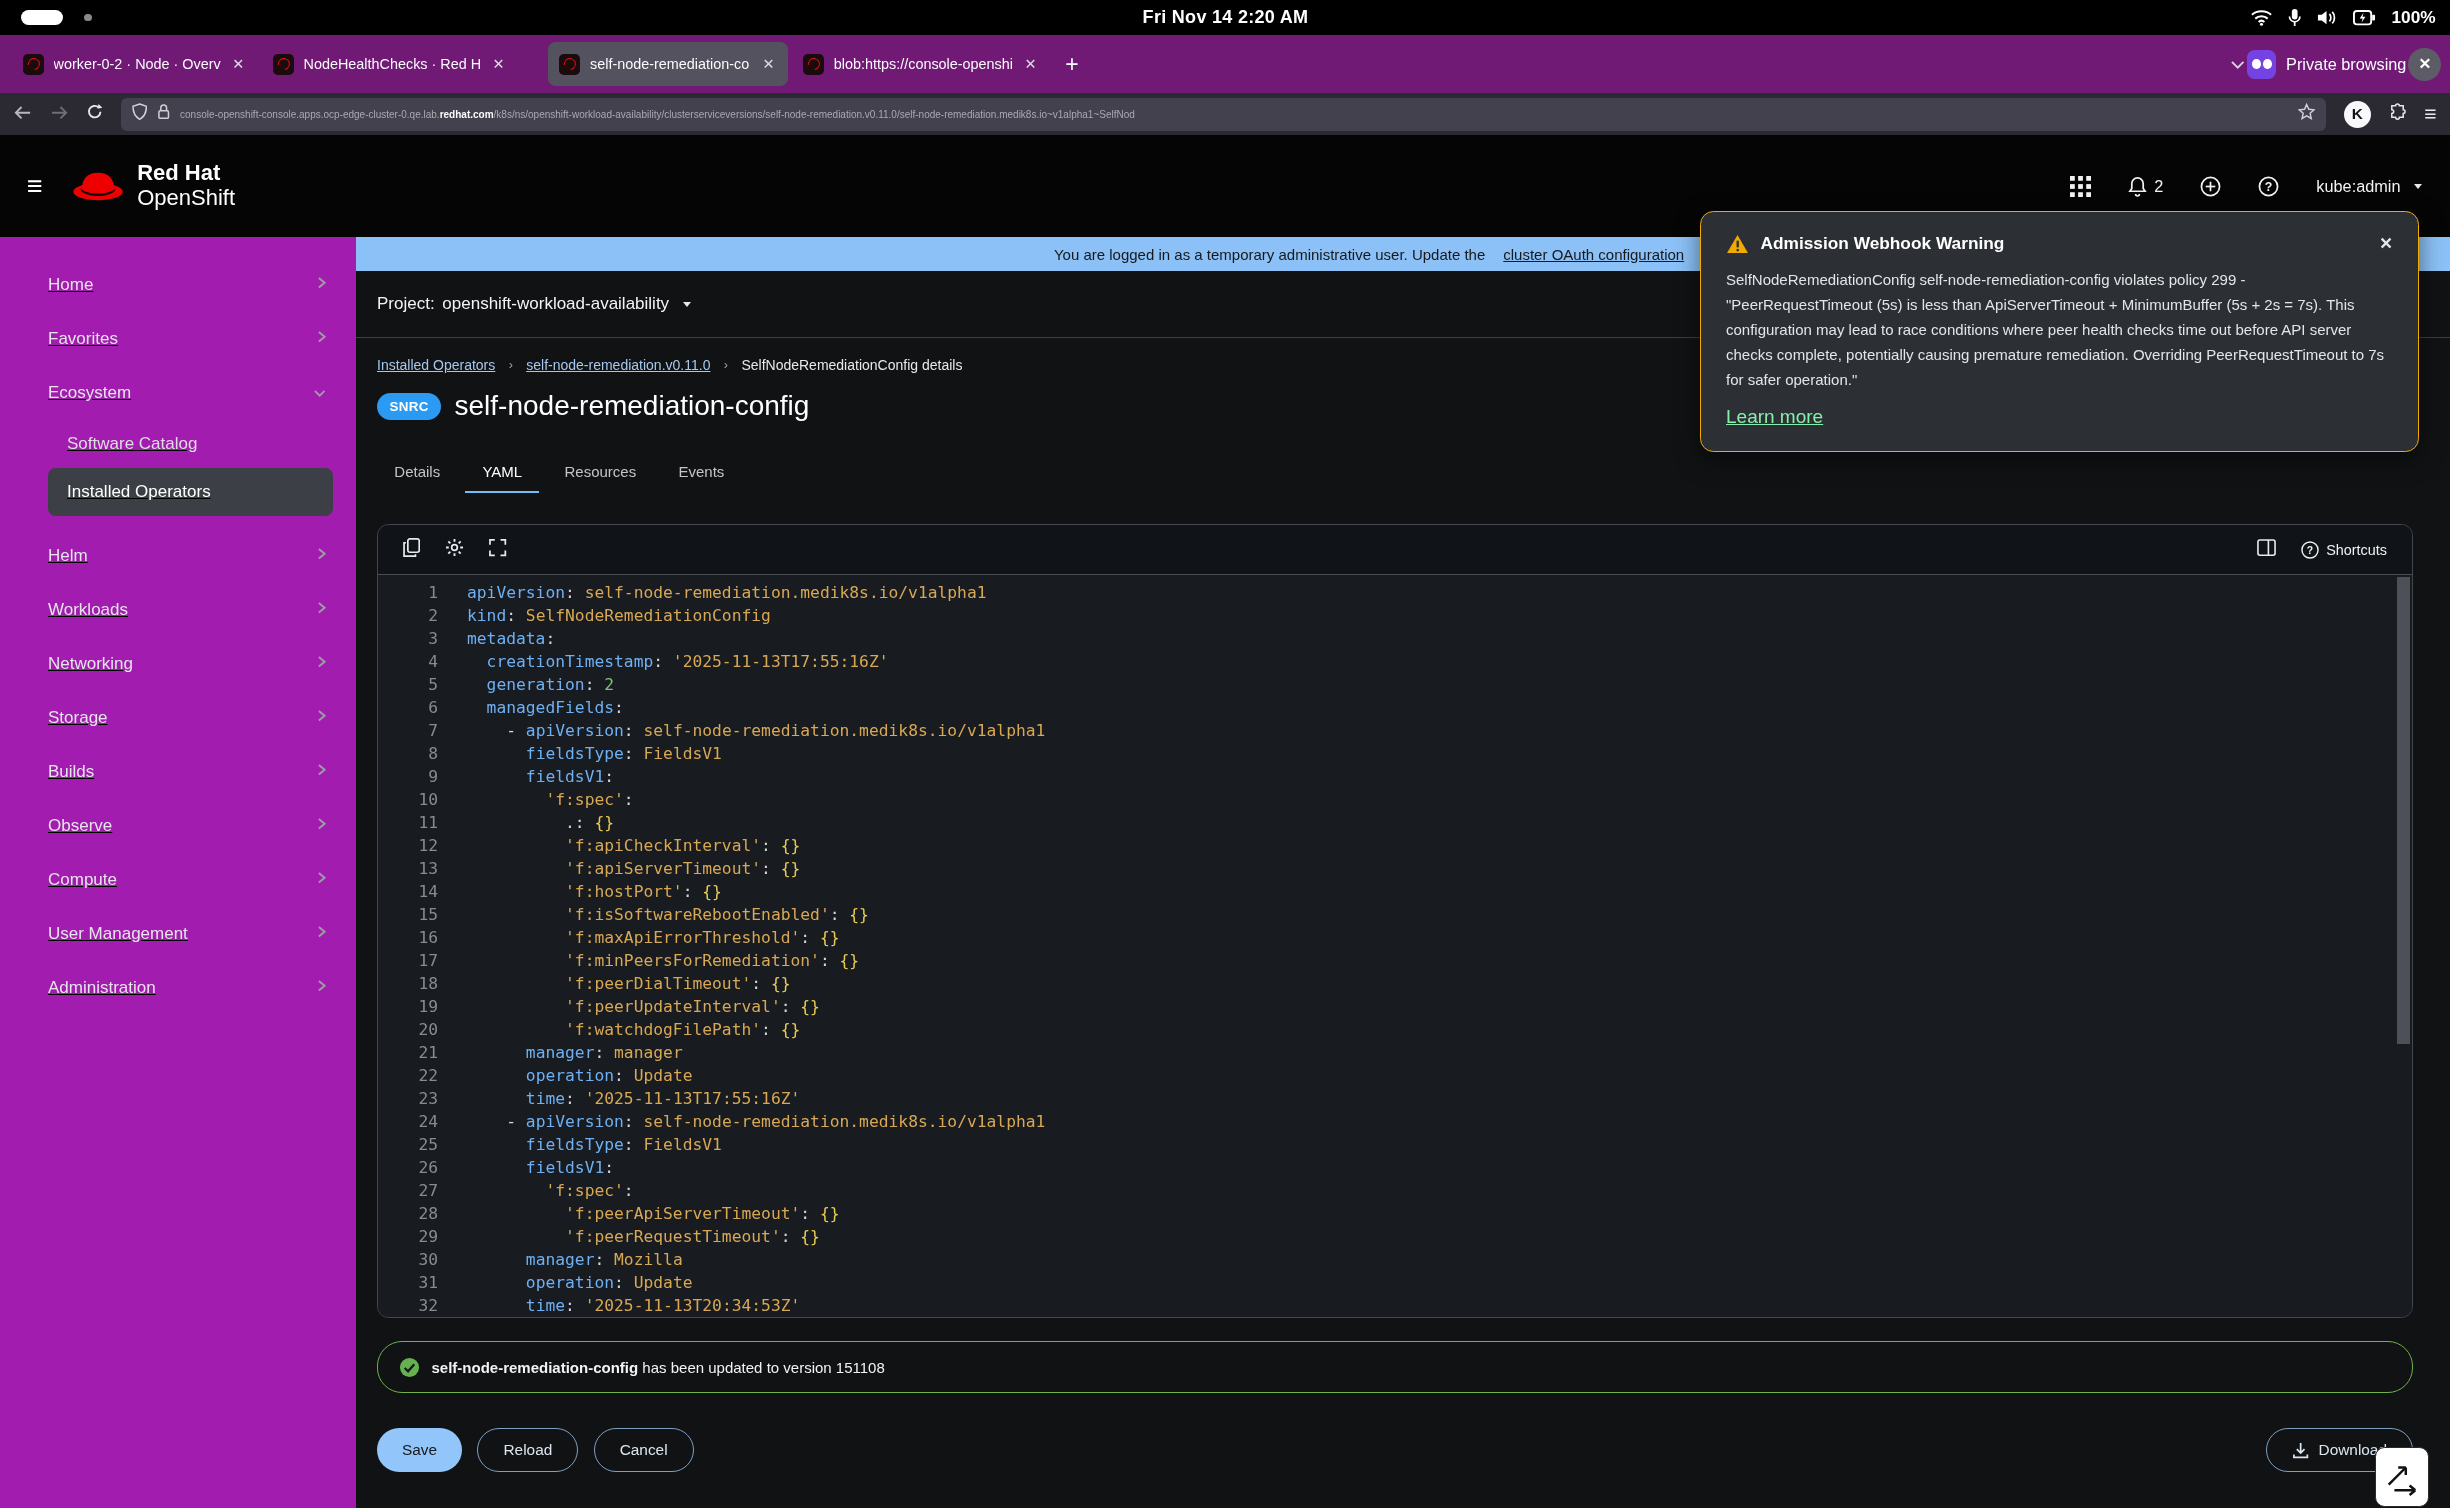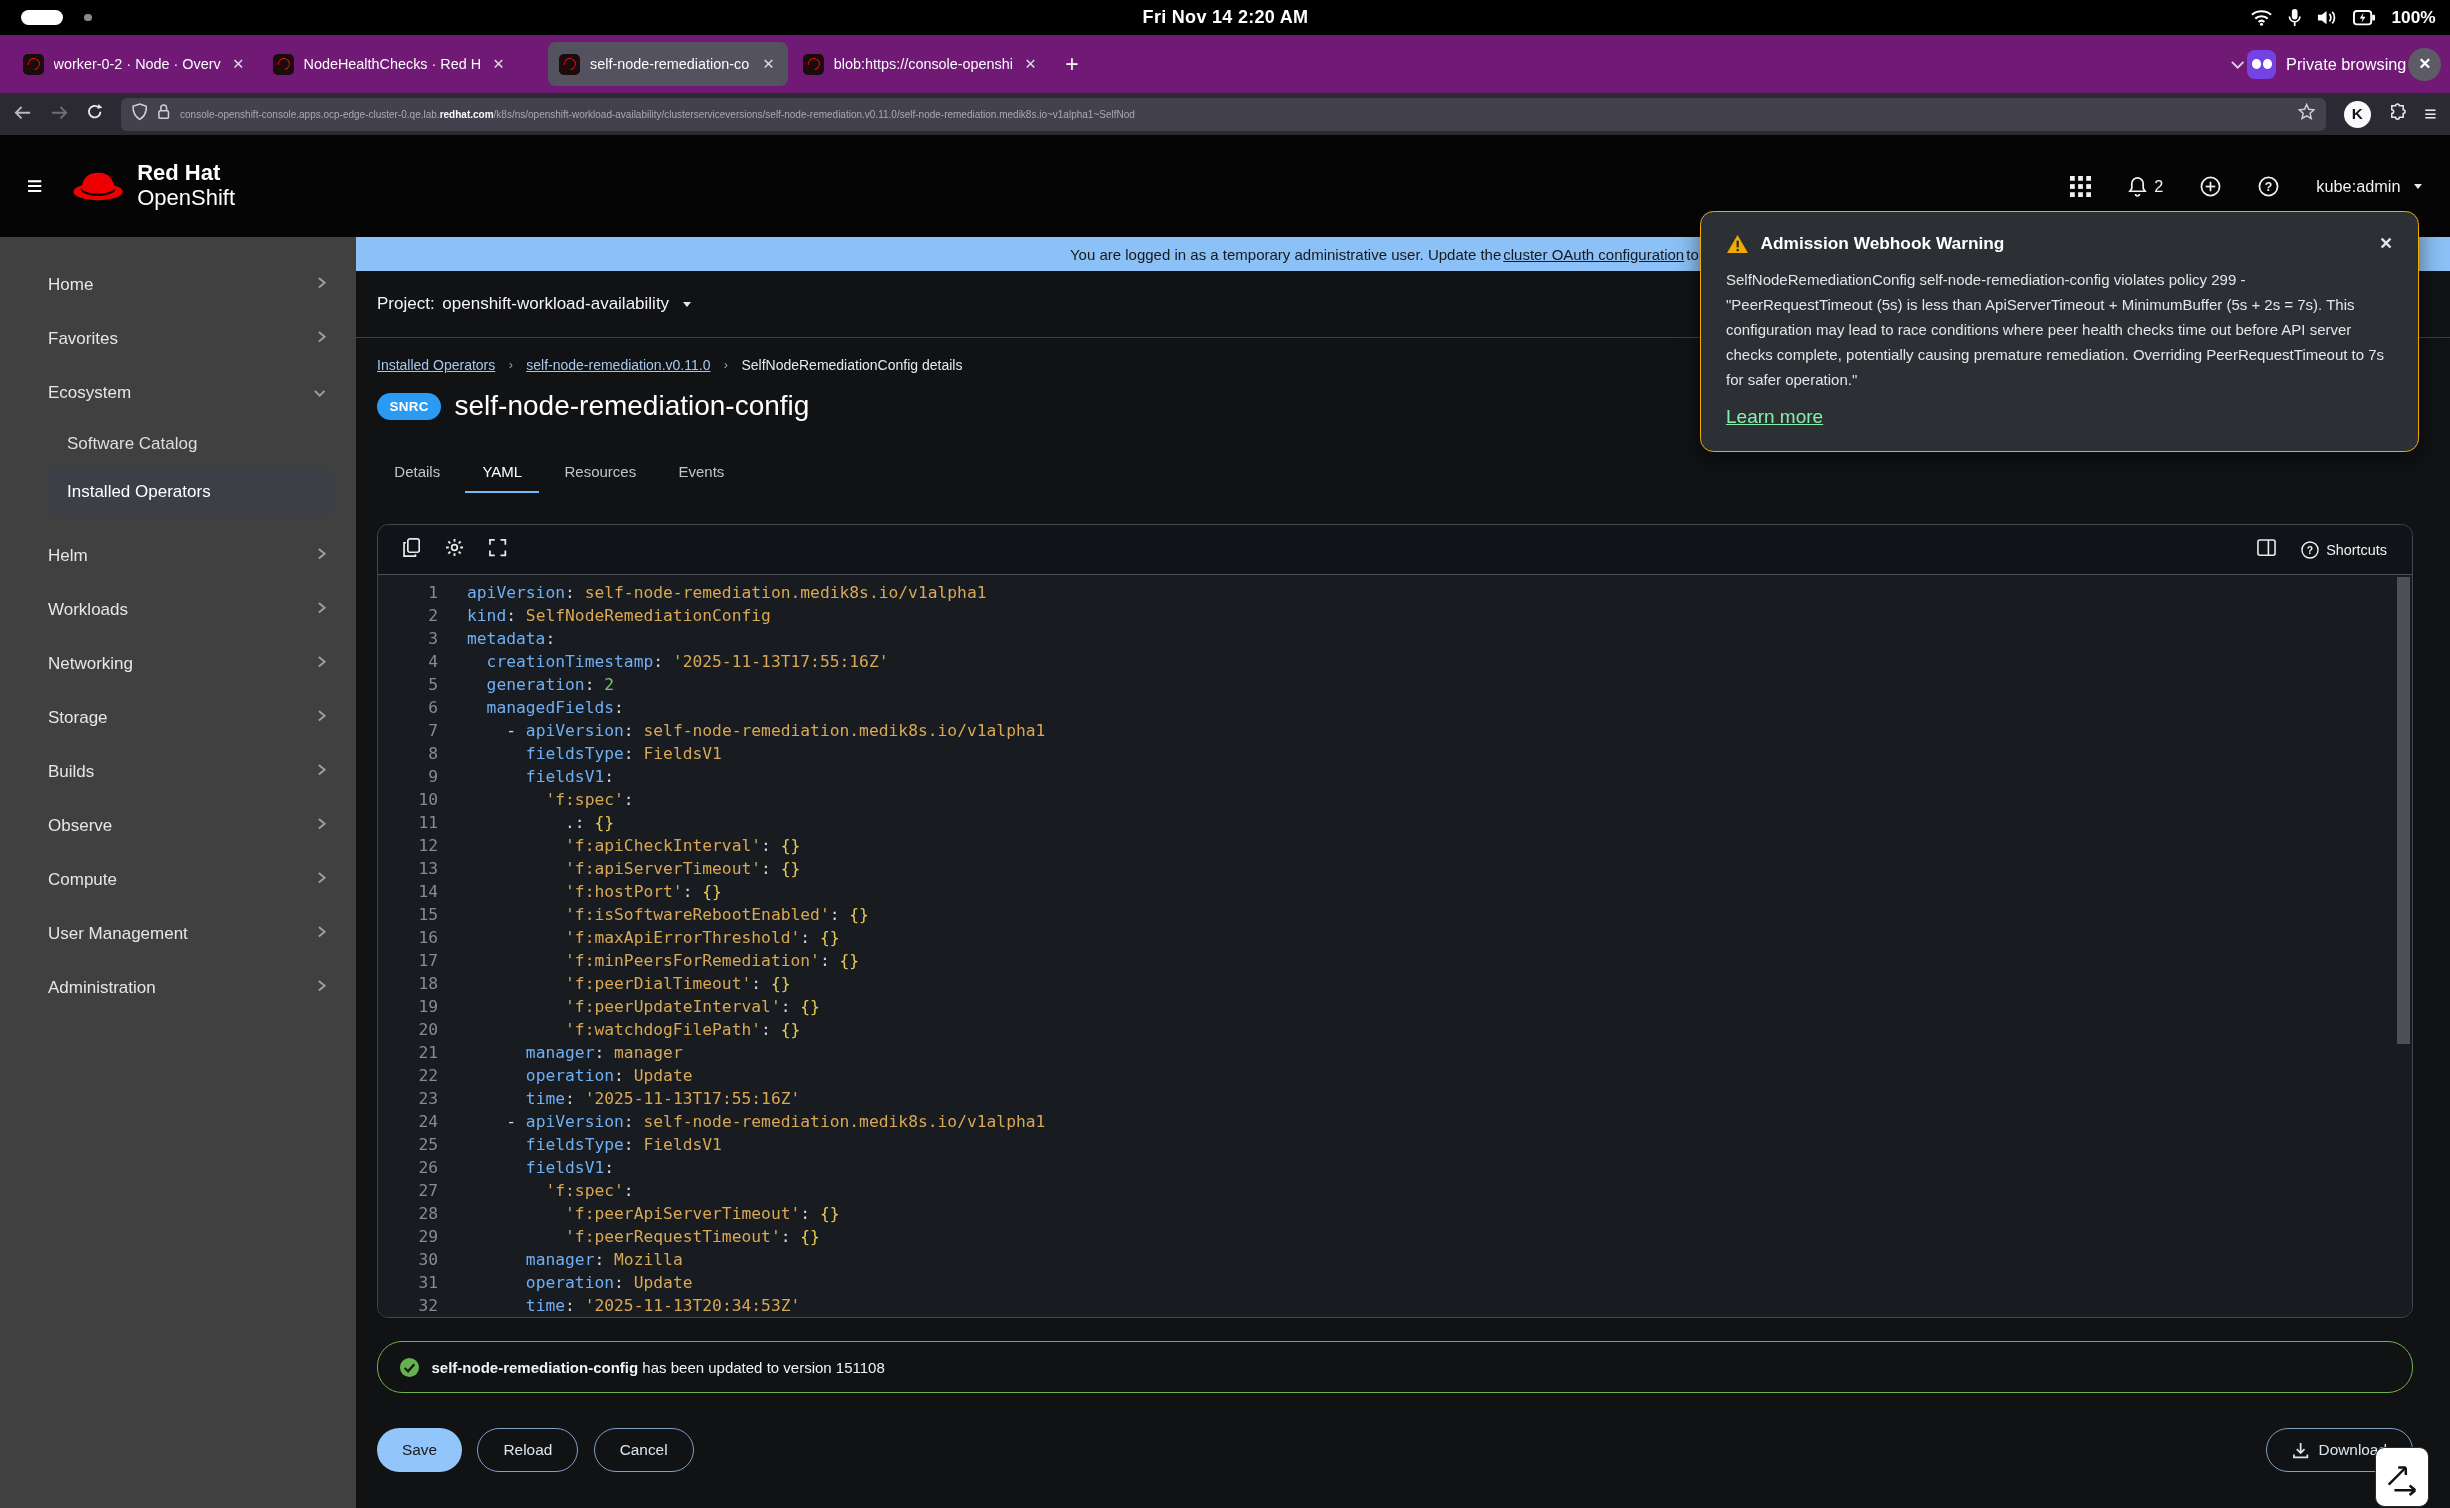--- a/index.html
+++ b/index.html
@@ -48,30 +48,30 @@
   .brand { display:flex; align-items:center; gap:13.4px; color:#fff; }
   .brand-text { line-height:1.12; }
   .brand-text .b1 { font-weight:bold; font-size:22px; }
   .brand-text .b2 { font-weight:400; font-size:22px; }
   .mh-right { margin-left:auto; display:flex; align-items:center; gap:37px; color:#f2f2f4; font-size:16.3px; }
   .mh-item { display:flex; align-items:center; gap:7.7px; }
   .caret { display:inline-block; width:0; height:0; border-left:4.8px solid transparent; border-right:4.8px solid transparent; border-top:5.8px solid #e8e8ec; margin-left:5.8px; }
 
   
   .body-row { display:flex; height:1272px; background:#101214; }
-  .sidebar { width:356px; background:#404040; padding:21px 23px 12px 23px; flex:none; }
+  .sidebar { width:356px; background:#a21caf; padding:21px 23px 12px 23px; flex:none;text-decoration:underline; }
   .nav-item { height:54px; display:flex; align-items:center; color:#e4e6e8; font-size:17px; padding:0 5.8px 0 25px; }
   .nav-item .grow { flex:1; }
   .nav-item svg { flex:none; }
   .nav-child { height:48px; margin-left:25px; padding-left:19px; border-radius:7.7px; color:#dcdee0; }
   .nav-child.selected { background:#3c4046; color:#fff; }
   .nav-gap { height:13.4px; }
 
   .main { flex:1; position:relative; display:flex; flex-direction:column; overflow:hidden; }
-  .banner { height:34px; background:#8bc1f6; color:#17191c; font-size:15px; display:flex; align-items:center; justify-content:center; gap:2px; flex:none; }
+  .banner { height:34px; background:#8bc1f6; color:#17191c; font-size:15px; display:flex; align-items:center; justify-content:center; gap:18px; flex:none; }
   .banner a { color:#17191c; text-decoration:underline; }
   .projectbar { height:67px; display:flex; align-items:center; padding-left:21px; border-bottom:1px solid #3c3f43; color:#f4f4f6; font-size:17px; flex:none; gap:7.7px; }
   .content { padding:0 38px 0 21px; flex:1; display:flex; flex-direction:column; }
 
   .breadcrumb { margin-top:19px; display:flex; align-items:center; gap:13.4px; font-size:14px; }
   .breadcrumb .bc-link { color:#a6c8ef; text-decoration:underline; }
   .breadcrumb .bc-sep { color:#9ea2a6; font-size:12.5px; }
   .breadcrumb .bc-cur { color:#e8e9ea; }
 
   .title-row { margin-top:17.3px; display:flex; align-items:center; gap:13.4px; }

